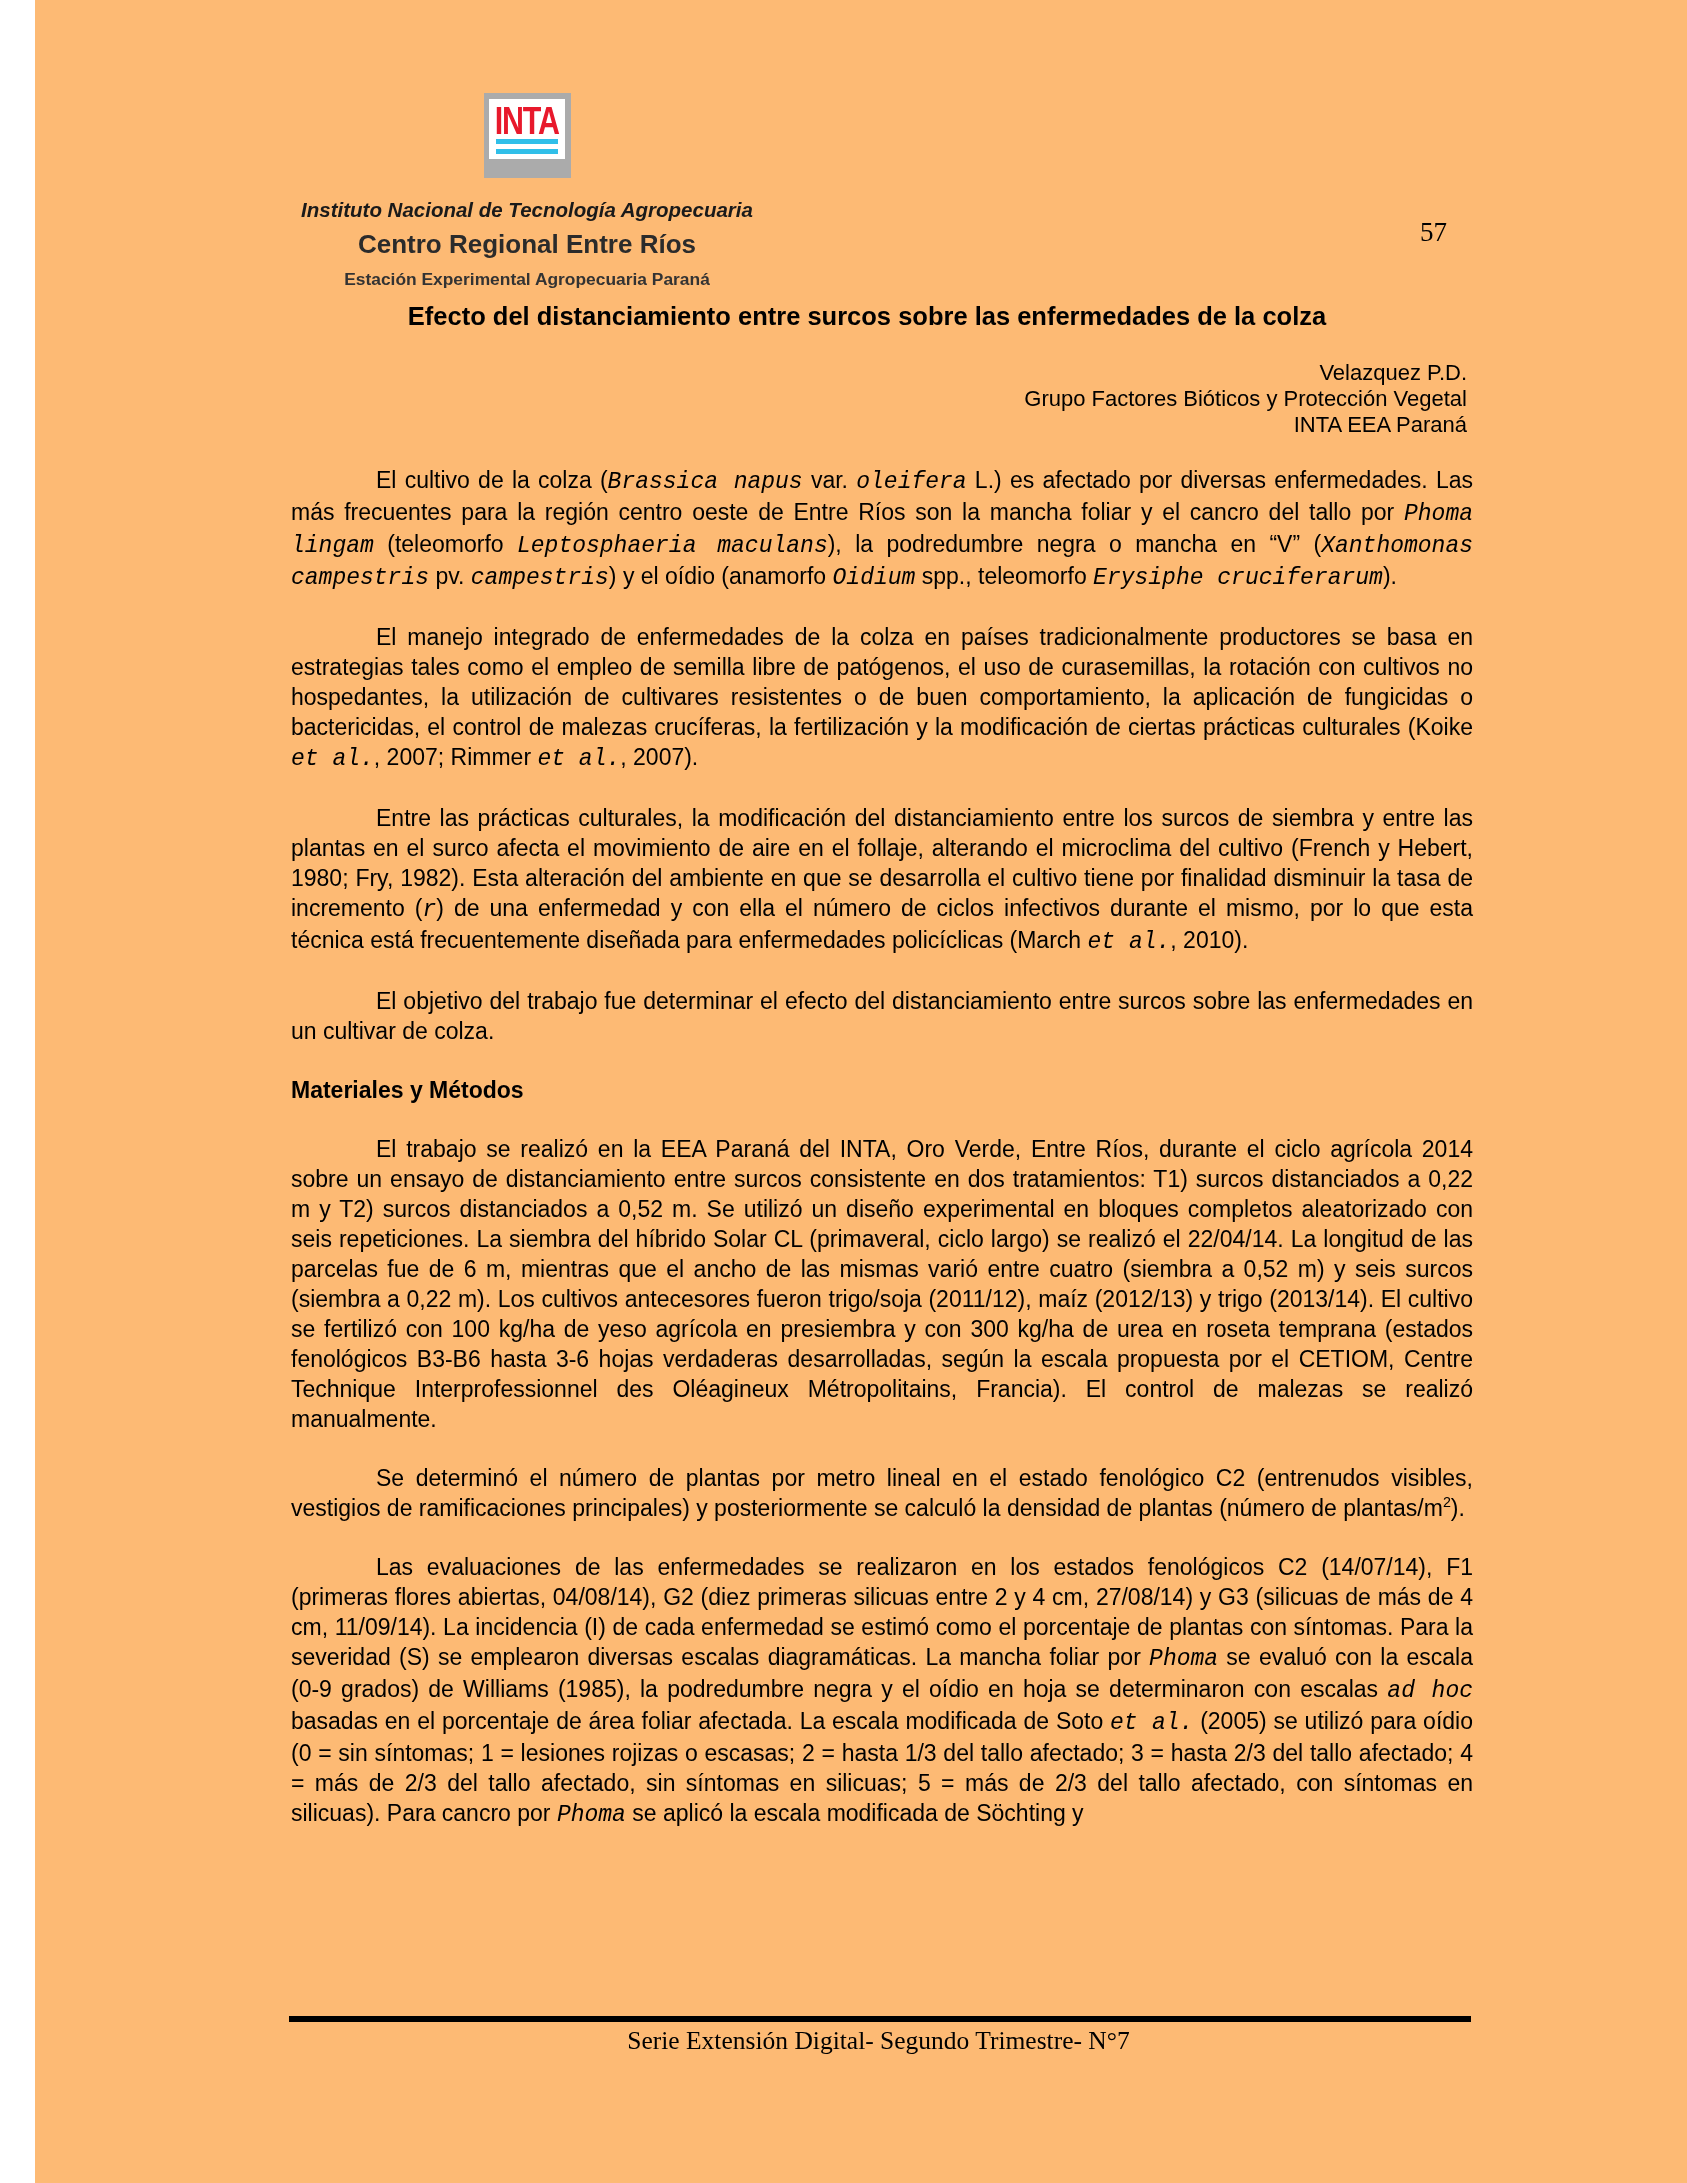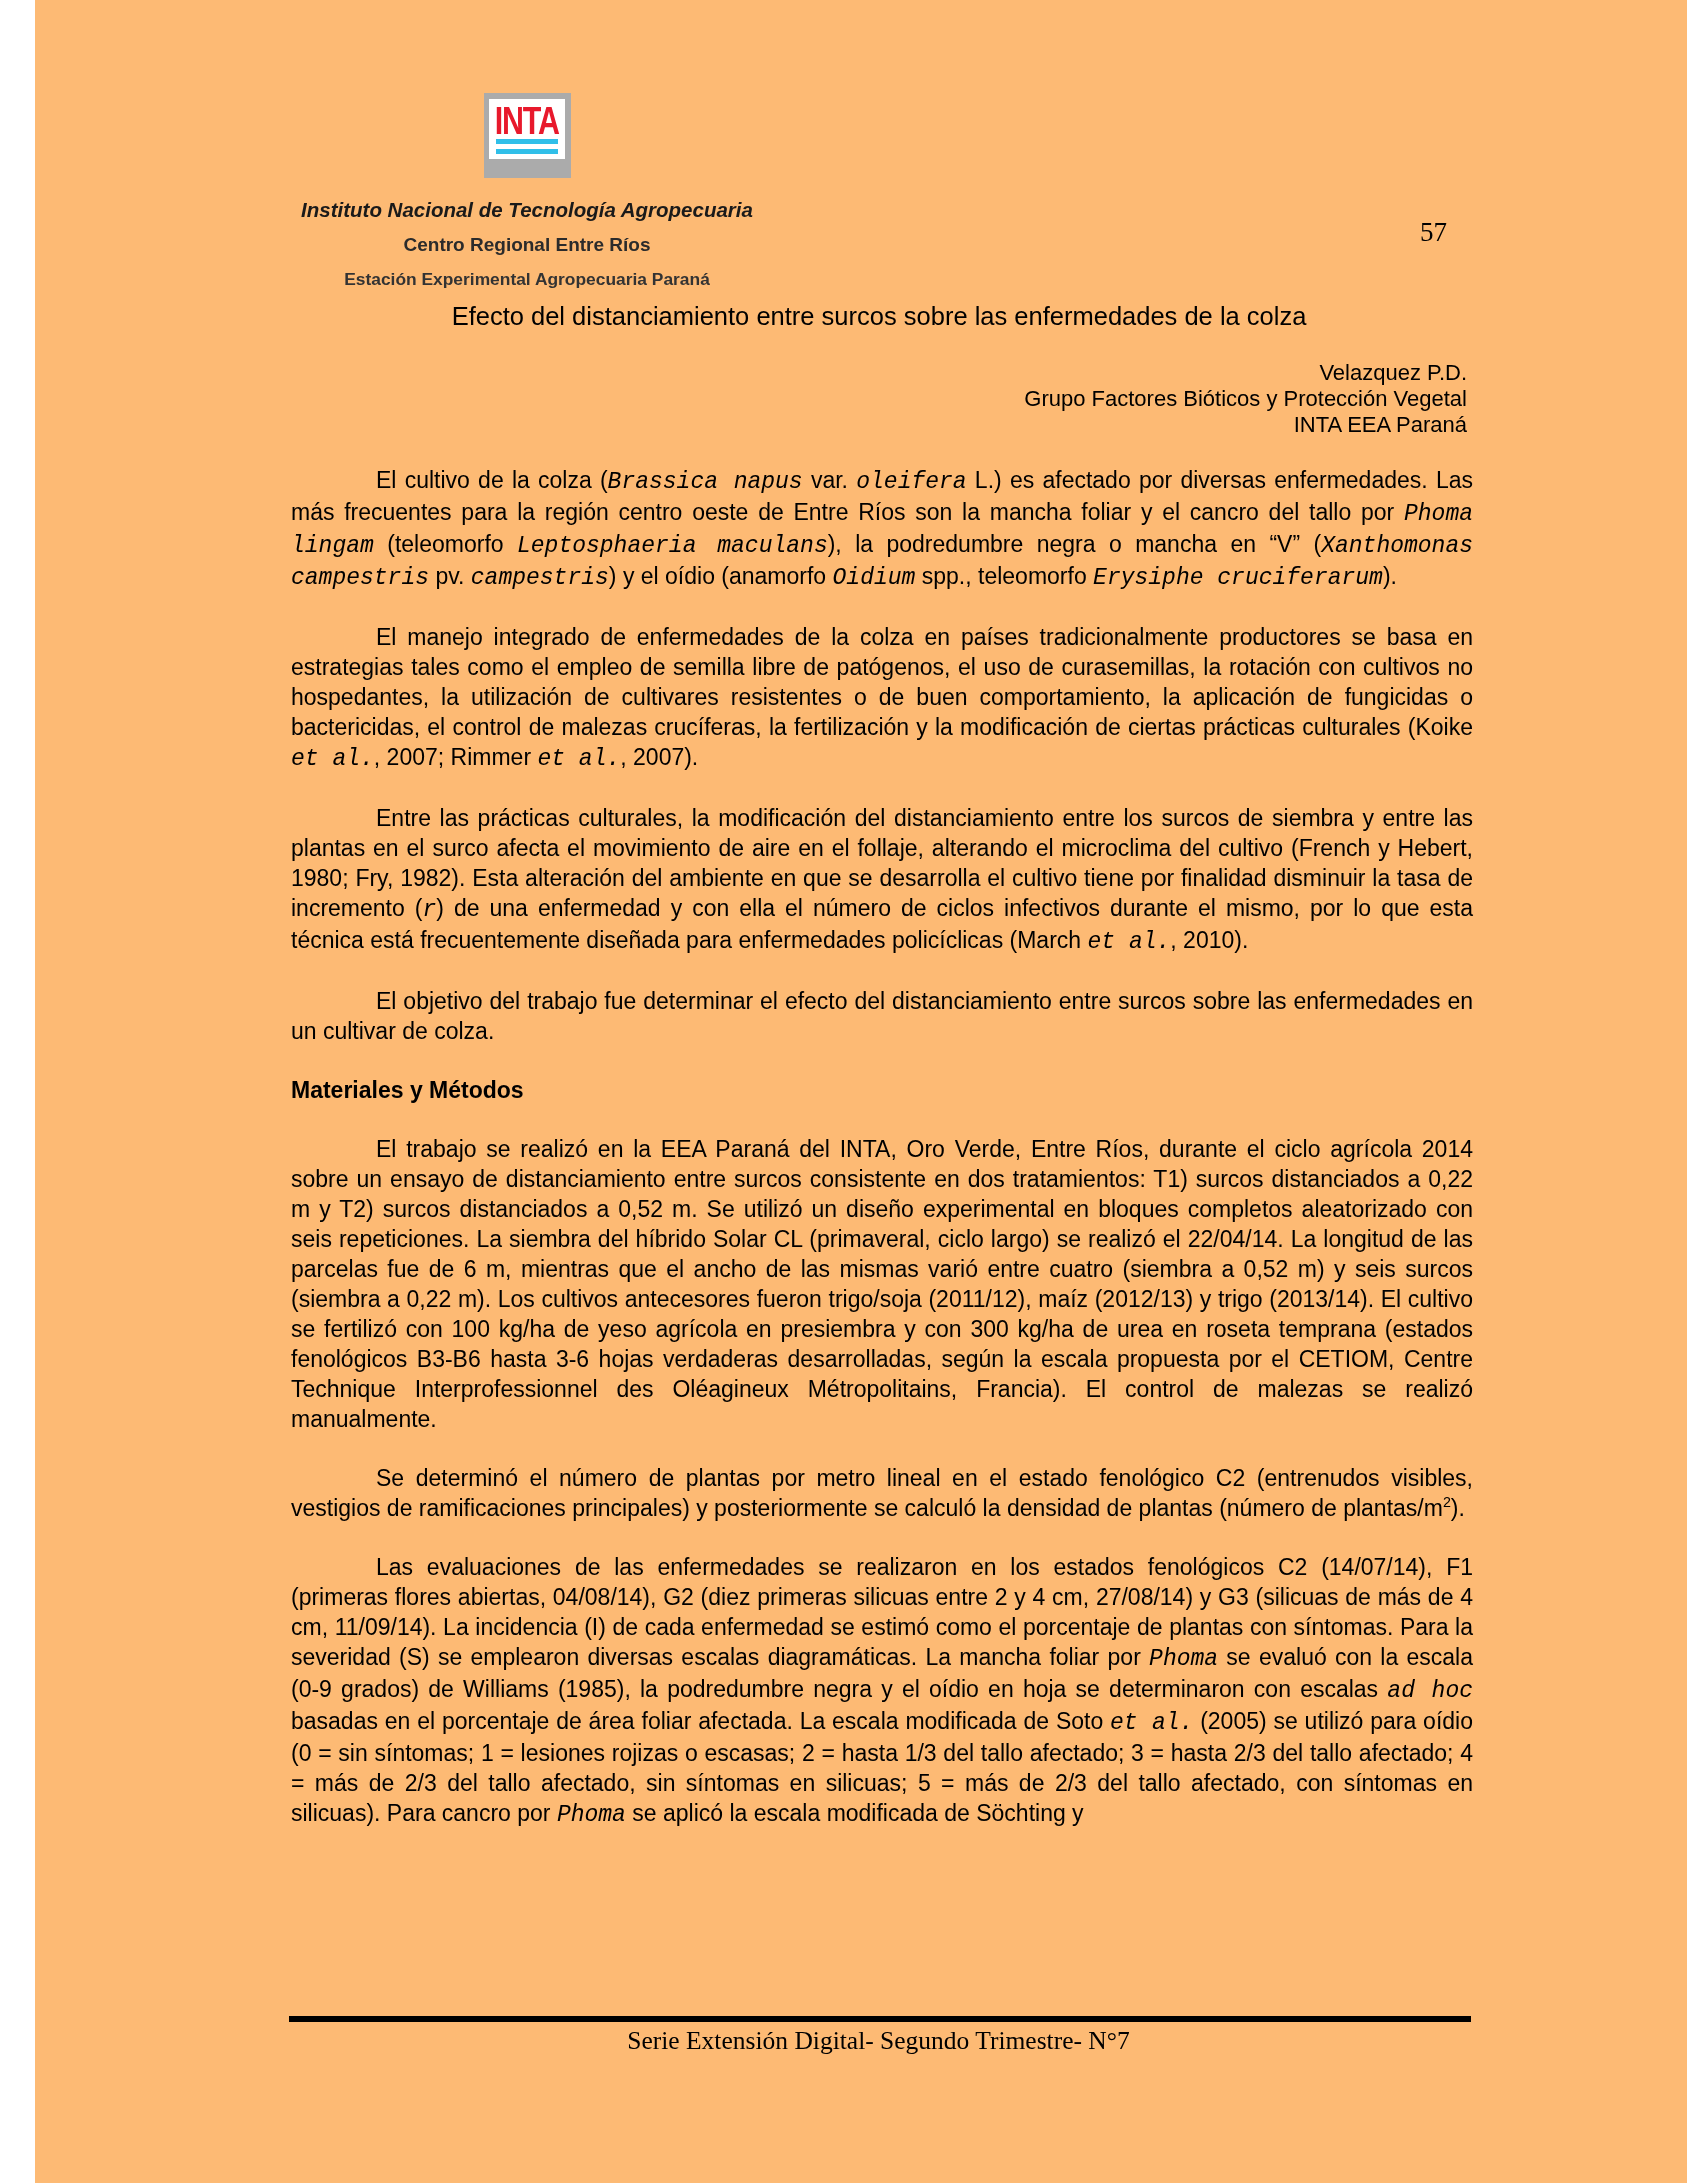--- a/index.html
+++ b/index.html
@@ -60,21 +60,21 @@
   .logo-stripe.second{margin-top:4.4px;}
   .org-line1{
     margin-top:13.7px;
     font-size:20.5px;
     font-weight:bold;
     line-height:35px;
     color:#1a1a1a;
     font-style:italic;
   }
   .org-line2{
-    font-size:19px;
+    font-size:26px;
     font-weight:600;
     line-height:35px;
     color:#2b2b2b;
   }
   .org-line3{
     font-size:17.4px;
     font-weight:600;
     line-height:34px;
     color:#333333;
   }
@@ -82,25 +82,25 @@
   .page-number{
     position:absolute;
     left:1385px; top:217px;
     font-family:"Liberation Serif","DejaVu Serif",serif;
     font-size:27px;
   }
 
   
   .doc-title{
     position:absolute;
-    left:256px; top:301px;
+    left:244px; top:301px;
     width:1176px;
     text-align:center;
     font-size:25.5px;
-    font-weight:normal;
+    font-weight:bold;
     line-height:31px;
   }
   .byline{
     position:absolute;
     left:256px; top:360px;
     width:1176px;
     text-align:right;
     font-size:22px;
     line-height:26px;
   }

